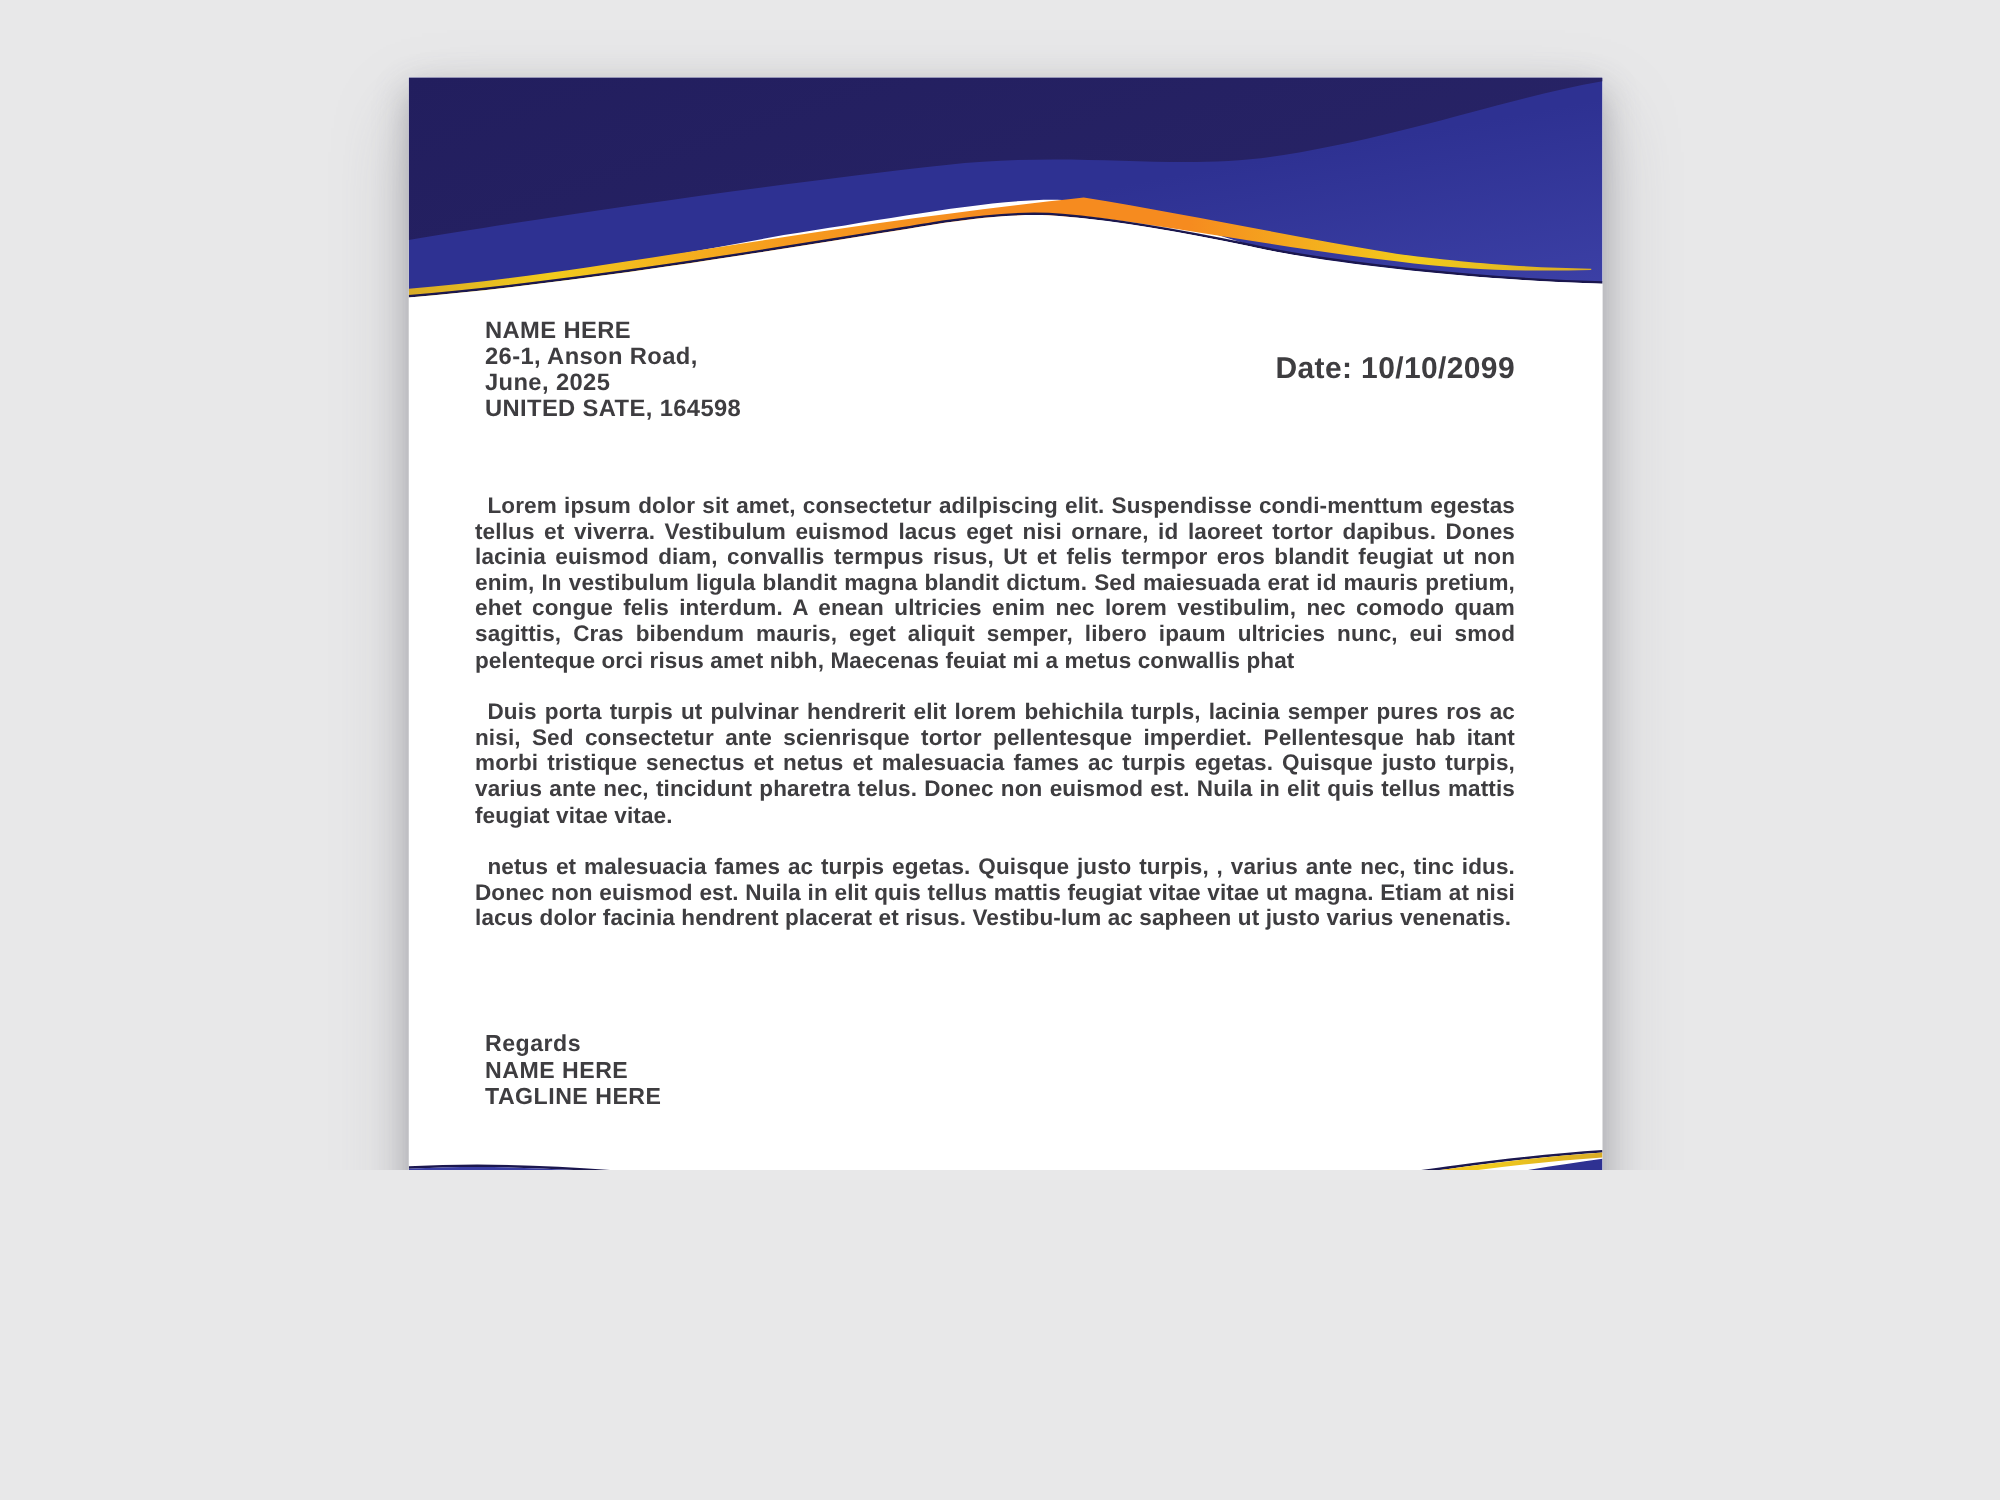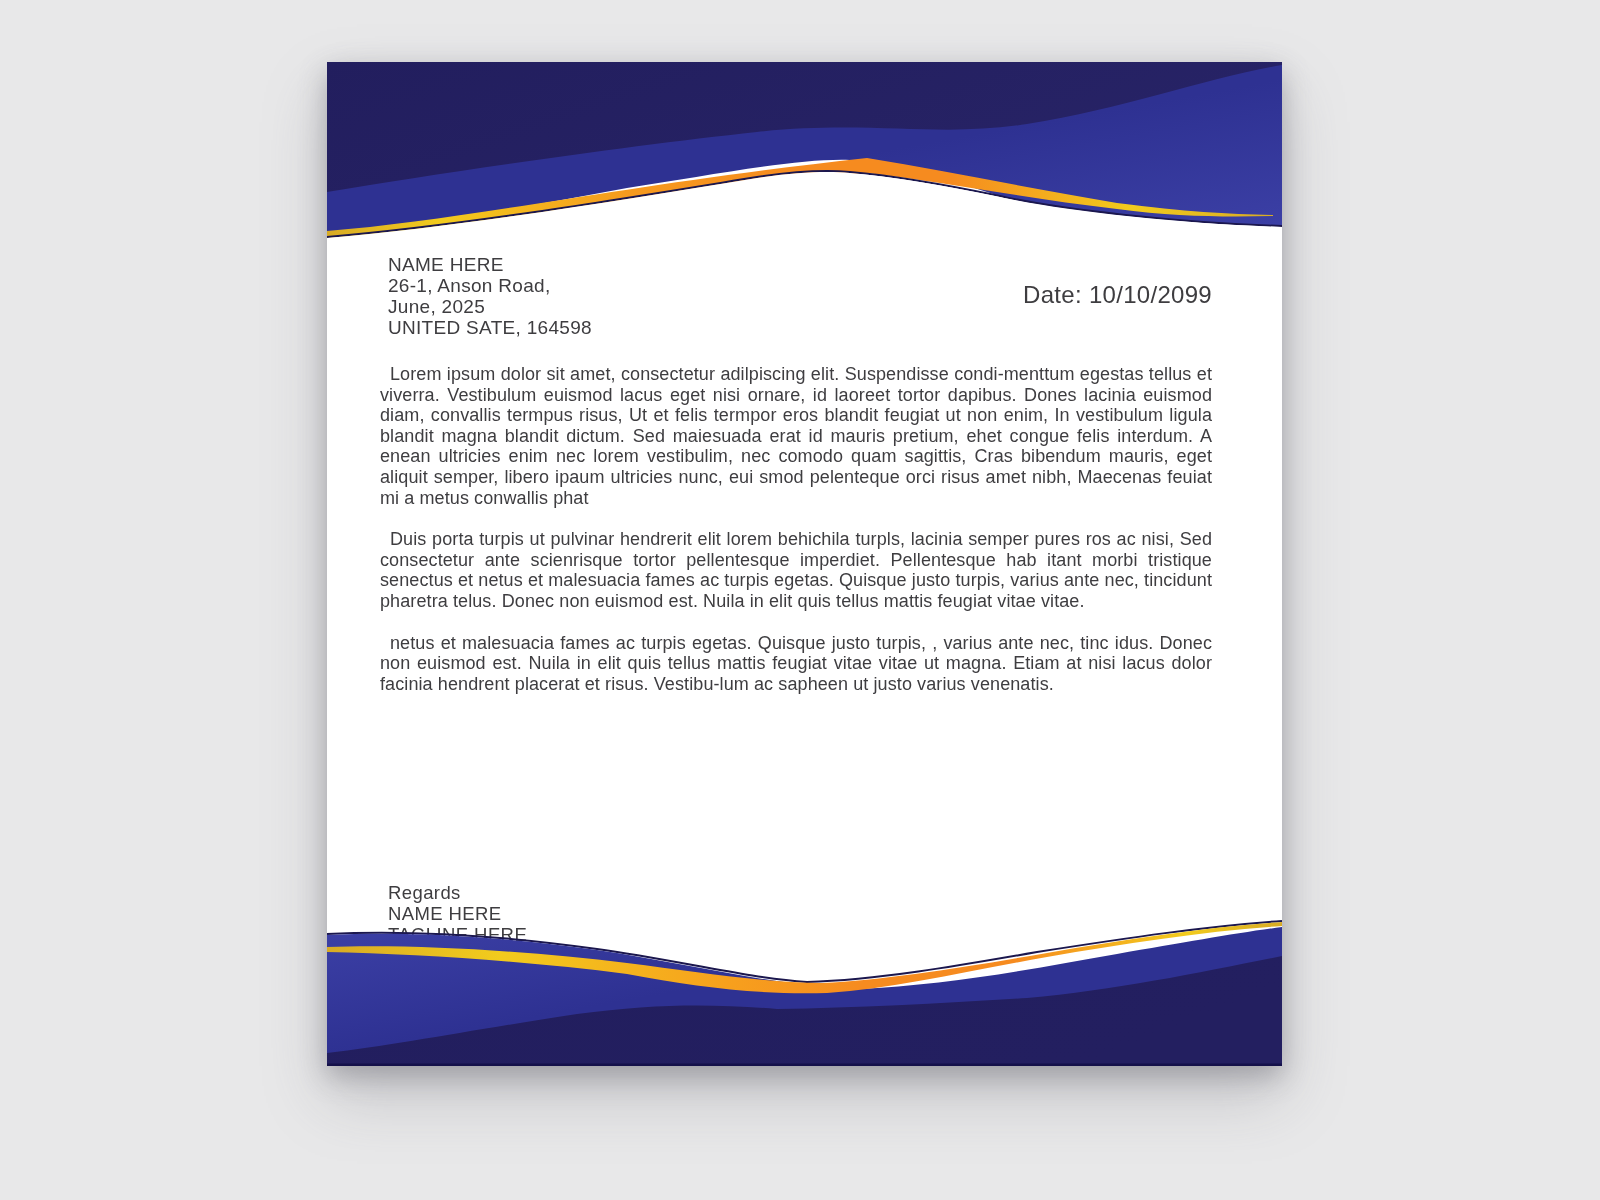--- a/index.html
+++ b/index.html
@@ -1,45 +1,46 @@
 <!DOCTYPE html>
 <html style="--navy: #221e5e; --blue: #2e3192; --blue2: #3c40a6; --orange: #f68b1f; --yellow: #f2cb1d; --gold: #d8ab25; --edge: #1b174e; --text: #3e3d40; --bg: #e8e8e9; --page: #ffffff;"><head>
 <meta charset="utf-8">
 <style>
   html,body{margin:0;padding:0;background:#e8e8e9;}
   .stage{
-    position:relative;width:1600px;height:1200px;overflow:hidden;
+    position:relative;width:1600px;height:936px;overflow:hidden;
     background:var(--bg,#e8e8e9);
     font-family:"Liberation Sans",sans-serif;
+    font-weight:bold;
   }
   .page{
     position:absolute;left:327px;top:62px;width:955px;height:1004px;
     background:var(--page,#ffffff);
     box-shadow:0 10px 25px rgba(108,108,118,.45), 0 30px 60px rgba(118,118,128,.32);
   }
   .wave{position:absolute;left:0;width:955px;display:block;}
   .wave.hdr{top:0;height:250px;}
   .wave.ftr{bottom:0;height:176px;}
   .sender{
     position:absolute;left:61px;top:192px;
     font-size:19px;line-height:21px;letter-spacing:.3px;
     color:var(--text,#3e3d40);
   }
   .date{
     position:absolute;right:70px;top:219px;
     font-size:24px;letter-spacing:.3px;color:var(--text,#3e3d40);
   }
   .body-text{
-    position:absolute;left:53px;top:302px;width:832px;
+    position:absolute;left:53px;top:332px;width:832px;
     font-size:18px;line-height:20.6px;letter-spacing:.1px;
     color:var(--text,#3e3d40);text-align:justify;
   }
   .body-text p{margin:0 0 21px 0;text-indent:10px;}
   .signature{
-    position:absolute;left:61px;top:820px;
+    position:absolute;left:61px;top:762px;
     font-size:18.5px;line-height:21px;letter-spacing:.4px;
     color:var(--text,#3e3d40);
   }
 </style>
 </head>
 <body>
 
 <div class="stage">
   <div class="page">
 

